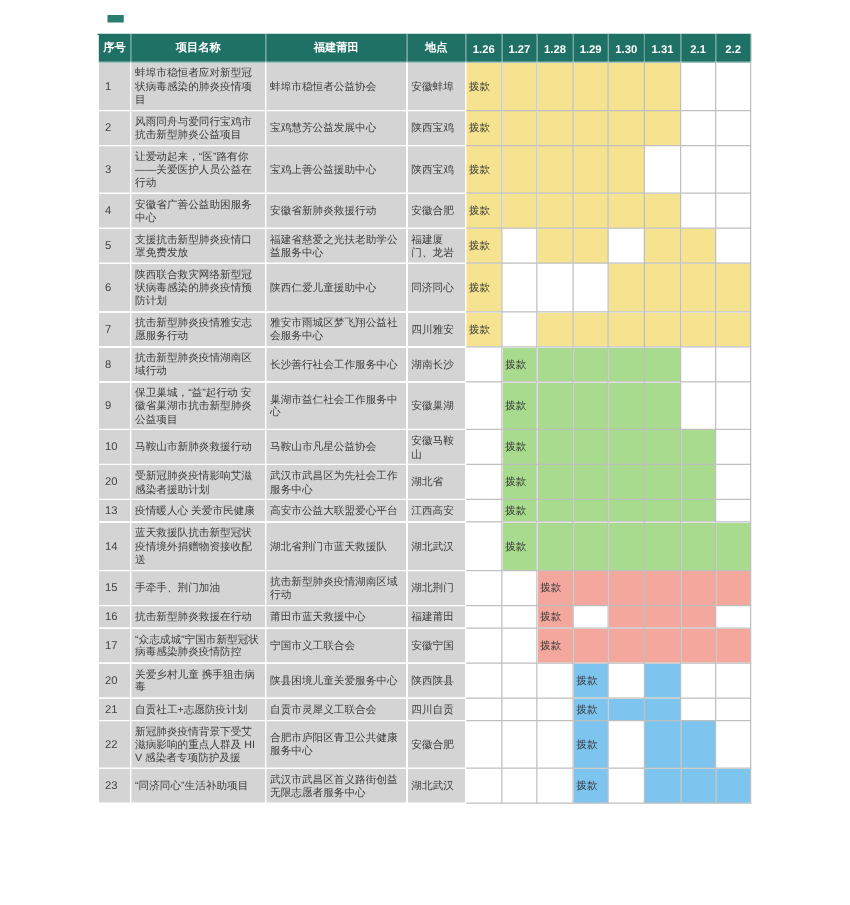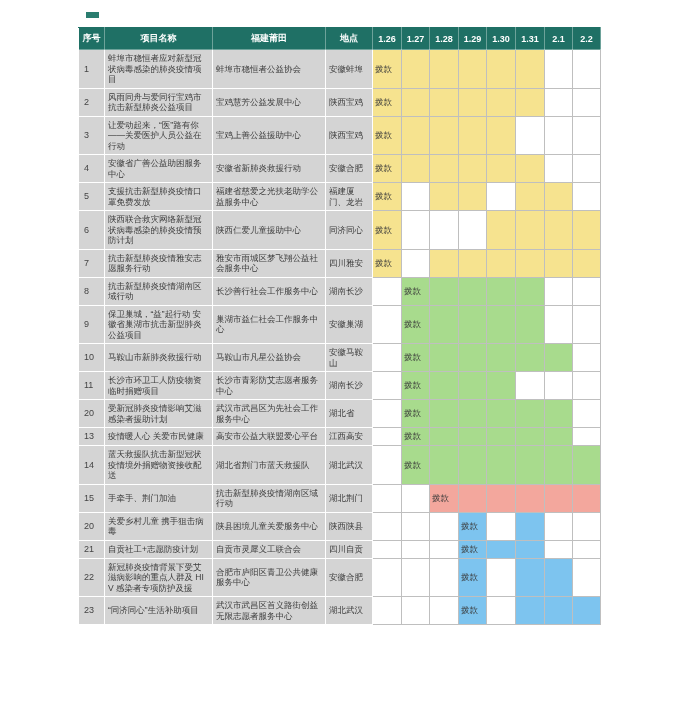--- a/index.html
+++ b/index.html
@@ -203,34 +203,20 @@
         <td class="c-date"></td>
         <td class="c-date" style="background: rgb(168, 219, 141);">拨款</td>
         <td class="c-date" style="background: rgb(168, 219, 141);"></td>
         <td class="c-date" style="background: rgb(168, 219, 141);"></td>
         <td class="c-date" style="background: rgb(168, 219, 141);"></td>
         <td class="c-date" style="background: rgb(168, 219, 141);"></td>
         <td class="c-date" style="background: rgb(168, 219, 141);"></td>
         <td class="c-date"></td>
       </tr>
       <tr>
-        <td class="c-no">11</td>
-        <td class="c-name">长沙市环卫工人防疫物资临时捐赠项目</td>
-        <td class="c-org">长沙市青彩防艾志愿者服务中心</td>
-        <td class="c-loc">湖南长沙</td>
-        <td class="c-date"></td>
-        <td class="c-date" style="background: rgb(168, 219, 141);">拨款</td>
-        <td class="c-date" style="background: rgb(168, 219, 141);"></td>
-        <td class="c-date" style="background: rgb(168, 219, 141);"></td>
-        <td class="c-date" style="background: rgb(168, 219, 141);"></td>
-        <td class="c-date"></td>
-        <td class="c-date"></td>
-        <td class="c-date"></td>
-      </tr>
-      <tr>
         <td class="c-no">20</td>
         <td class="c-name">受新冠肺炎疫情影响艾滋感染者援助计划</td>
         <td class="c-org">武汉市武昌区为先社会工作服务中心</td>
         <td class="c-loc">湖北省</td>
         <td class="c-date"></td>
         <td class="c-date" style="background: rgb(168, 219, 141);">拨款</td>
         <td class="c-date" style="background: rgb(168, 219, 141);"></td>
         <td class="c-date" style="background: rgb(168, 219, 141);"></td>
         <td class="c-date" style="background: rgb(168, 219, 141);"></td>
         <td class="c-date" style="background: rgb(168, 219, 141);"></td>
@@ -273,20 +259,48 @@
         <td class="c-date"></td>
         <td class="c-date"></td>
         <td class="c-date" style="background: rgb(243, 167, 157);">拨款</td>
         <td class="c-date" style="background: rgb(243, 167, 157);"></td>
         <td class="c-date" style="background: rgb(243, 167, 157);"></td>
         <td class="c-date" style="background: rgb(243, 167, 157);"></td>
         <td class="c-date" style="background: rgb(243, 167, 157);"></td>
         <td class="c-date" style="background: rgb(243, 167, 157);"></td>
       </tr>
       <tr>
+        <td class="c-no">16</td>
+        <td class="c-name">抗击新型肺炎救援在行动</td>
+        <td class="c-org">莆田市蓝天救援中心</td>
+        <td class="c-loc">福建莆田</td>
+        <td class="c-date"></td>
+        <td class="c-date"></td>
+        <td class="c-date" style="background: rgb(243, 167, 157);">拨款</td>
+        <td class="c-date"></td>
+        <td class="c-date" style="background: rgb(243, 167, 157);"></td>
+        <td class="c-date" style="background: rgb(243, 167, 157);"></td>
+        <td class="c-date" style="background: rgb(243, 167, 157);"></td>
+        <td class="c-date"></td>
+      </tr>
+      <tr>
+        <td class="c-no">17</td>
+        <td class="c-name">“众志成城”宁国市新型冠状病毒感染肺炎疫情防控</td>
+        <td class="c-org">宁国市义工联合会</td>
+        <td class="c-loc">安徽宁国</td>
+        <td class="c-date"></td>
+        <td class="c-date"></td>
+        <td class="c-date" style="background: rgb(243, 167, 157);">拨款</td>
+        <td class="c-date" style="background: rgb(243, 167, 157);"></td>
+        <td class="c-date" style="background: rgb(243, 167, 157);"></td>
+        <td class="c-date" style="background: rgb(243, 167, 157);"></td>
+        <td class="c-date" style="background: rgb(243, 167, 157);"></td>
+        <td class="c-date" style="background: rgb(243, 167, 157);"></td>
+      </tr>
+      <tr>
         <td class="c-no">20</td>
         <td class="c-name">关爱乡村儿童 携手狙击病毒</td>
         <td class="c-org">陕县困境儿童关爱服务中心</td>
         <td class="c-loc">陕西陕县</td>
         <td class="c-date"></td>
         <td class="c-date"></td>
         <td class="c-date"></td>
         <td class="c-date" style="background: rgb(125, 196, 239);">拨款</td>
         <td class="c-date"></td>
         <td class="c-date" style="background: rgb(125, 196, 239);"></td>

